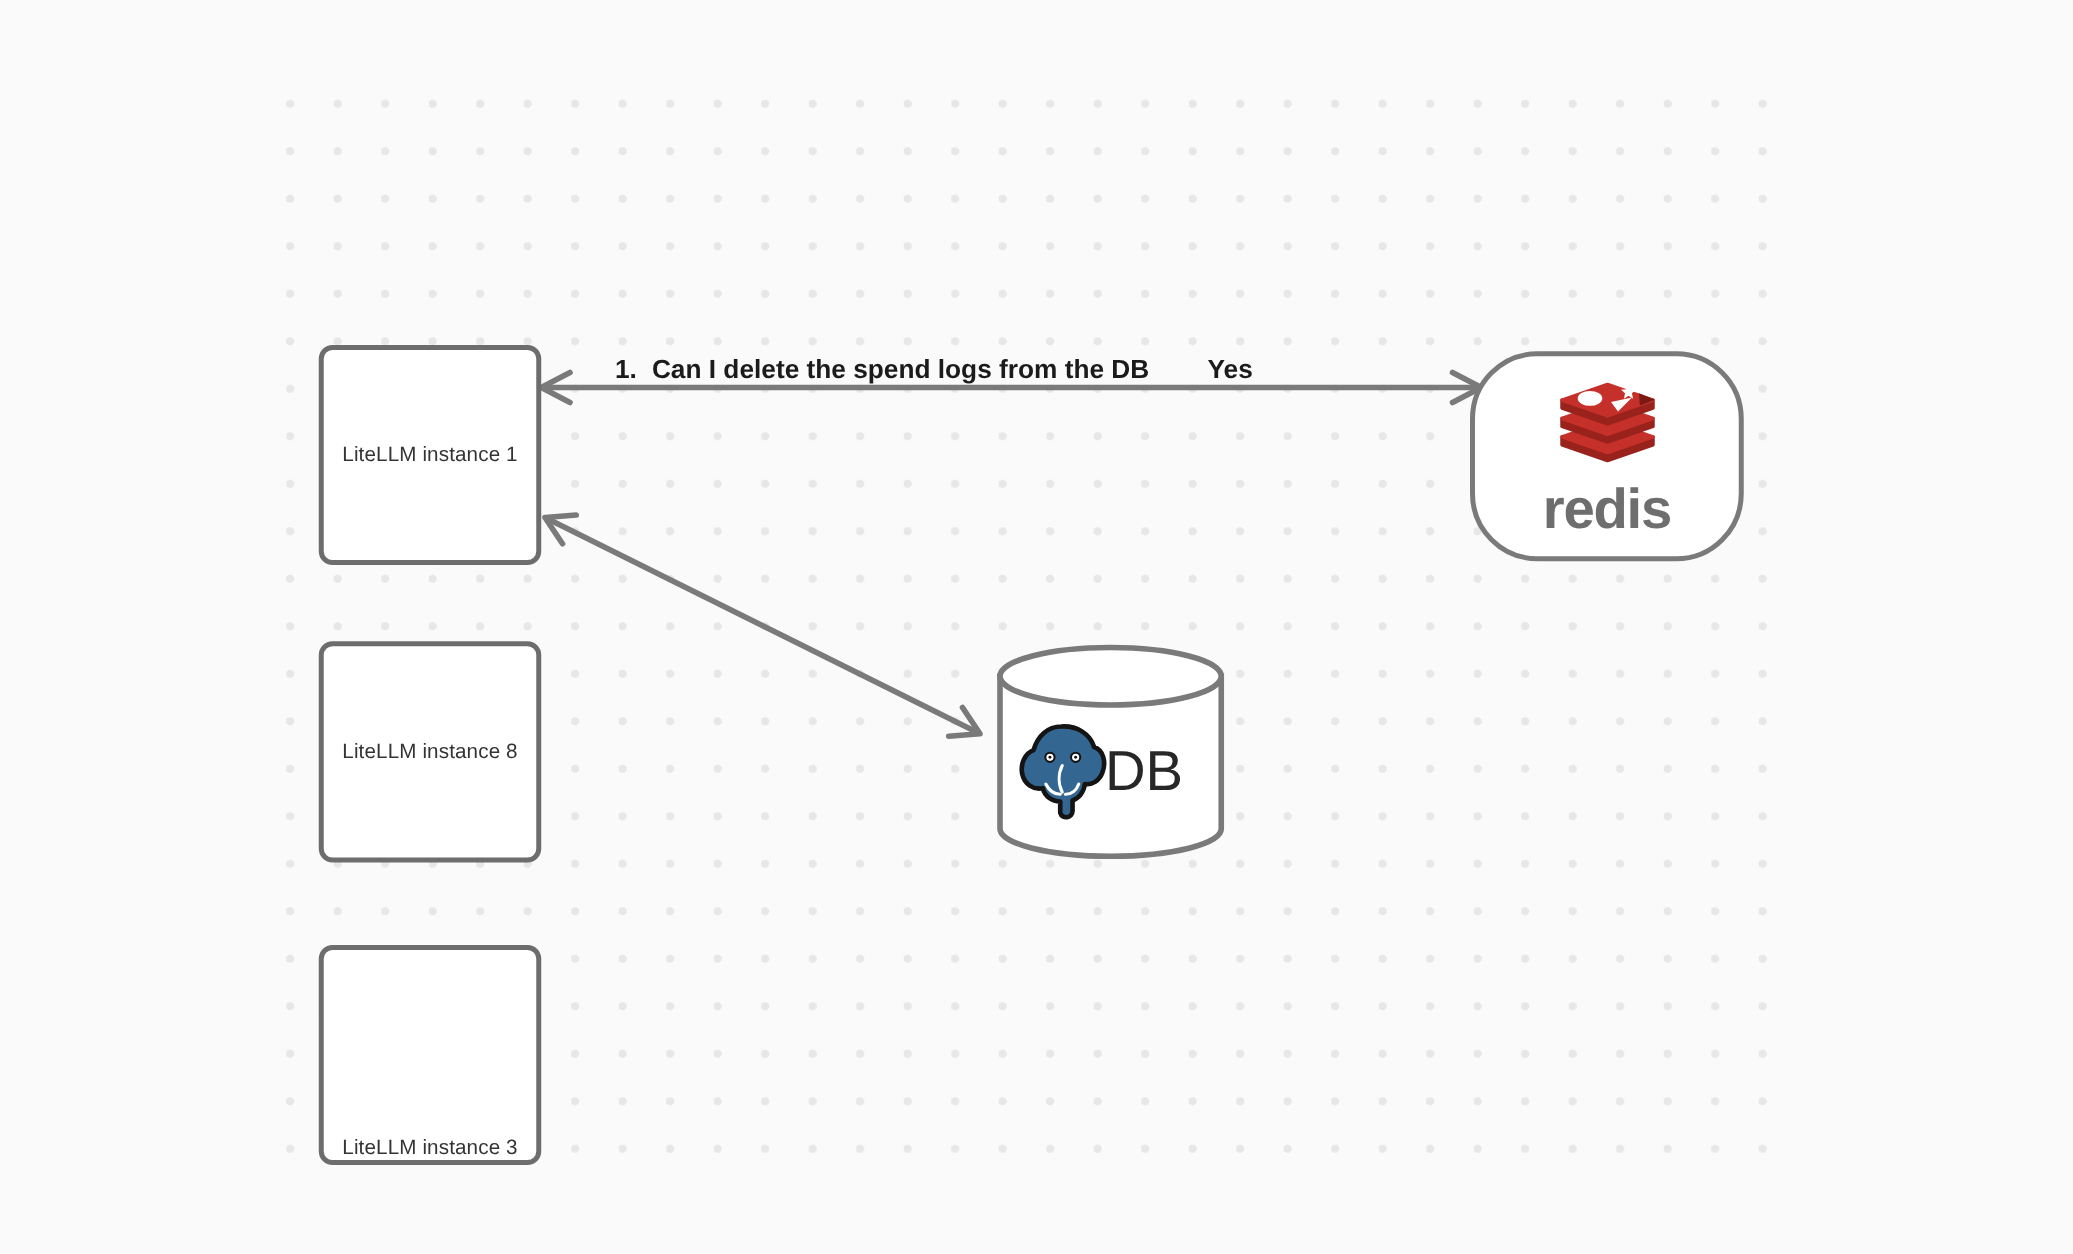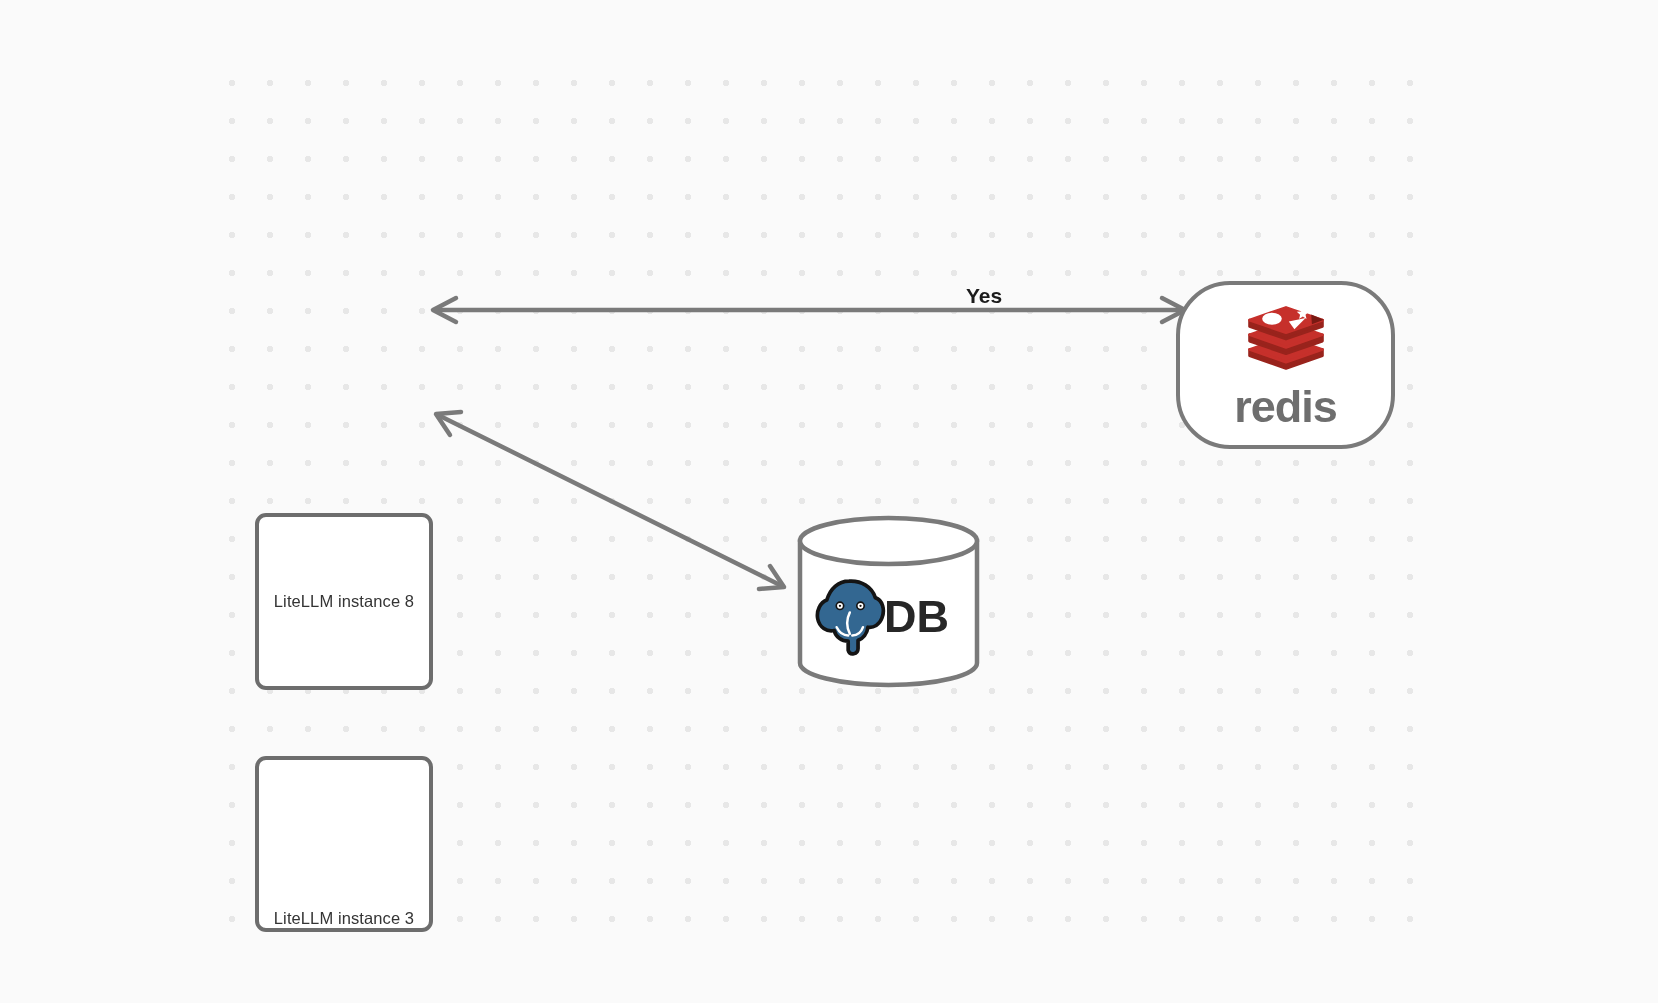--- a/index.html
+++ b/index.html
@@ -97,21 +97,21 @@
   }
   .db-elephant {
     position: absolute;
     left: 812px; top: 577px;
     width: 74px; height: 84px;
   }
   .db-label {
     position: absolute;
     left: 884px; top: 594px;
     font-size: 45px;
-    font-weight: 700;
+    font-weight: 400;
     color: #272727;
     line-height: 1;
   }
 </style>
 </head>
 <body>
 
 <div class="canvas">
 
   <div class="dots"></div>
@@ -122,22 +122,28 @@
       <path class="edge-stroke" d="M456 298 L433 310 L456 322"></path>
       <path class="edge-stroke" d="M1162 298 L1185 310 L1162 322"></path>
     </g>
     <g>
       <path class="edge-stroke" d="M438 415 L782 586"></path>
       <path class="edge-stroke" d="M461 412 L436 414 L450 435"></path>
       <path class="edge-stroke" d="M759 589 L784 587 L770 566"></path>
     </g>
   </svg>
 
+  <div class="edge-label label-1">
+    <span class="num">1.</span><span>Can I delete the spend logs from the DB</span>
+  </div>
   <div class="edge-label answer-1">Yes</div>
 
+  <div class="instance-box box-1">
+    <span class="box-label">LiteLLM instance 1</span>
+  </div>
   <div class="instance-box box-2">
     <span class="box-label">LiteLLM instance 8</span>
   </div>
   <div class="instance-box box-3">
     <span class="box-label">LiteLLM instance 3</span>
   </div>
 
   <div class="redis-node">
     <svg width="84" height="66" viewBox="0 0 120 94">
 

